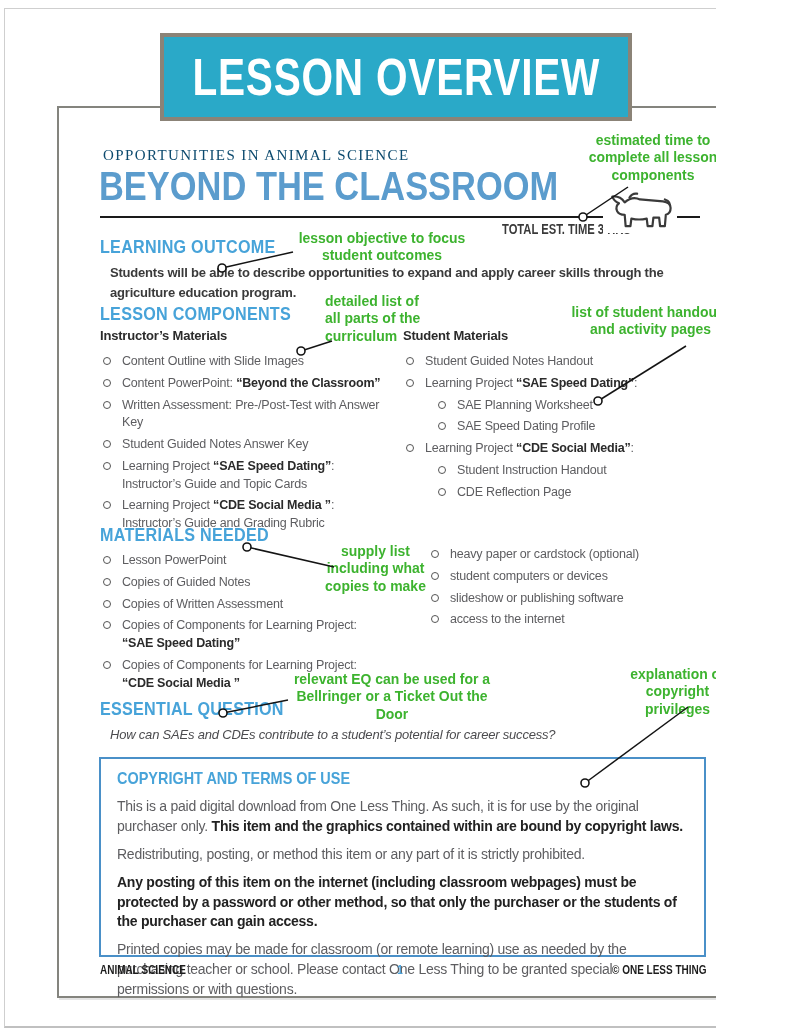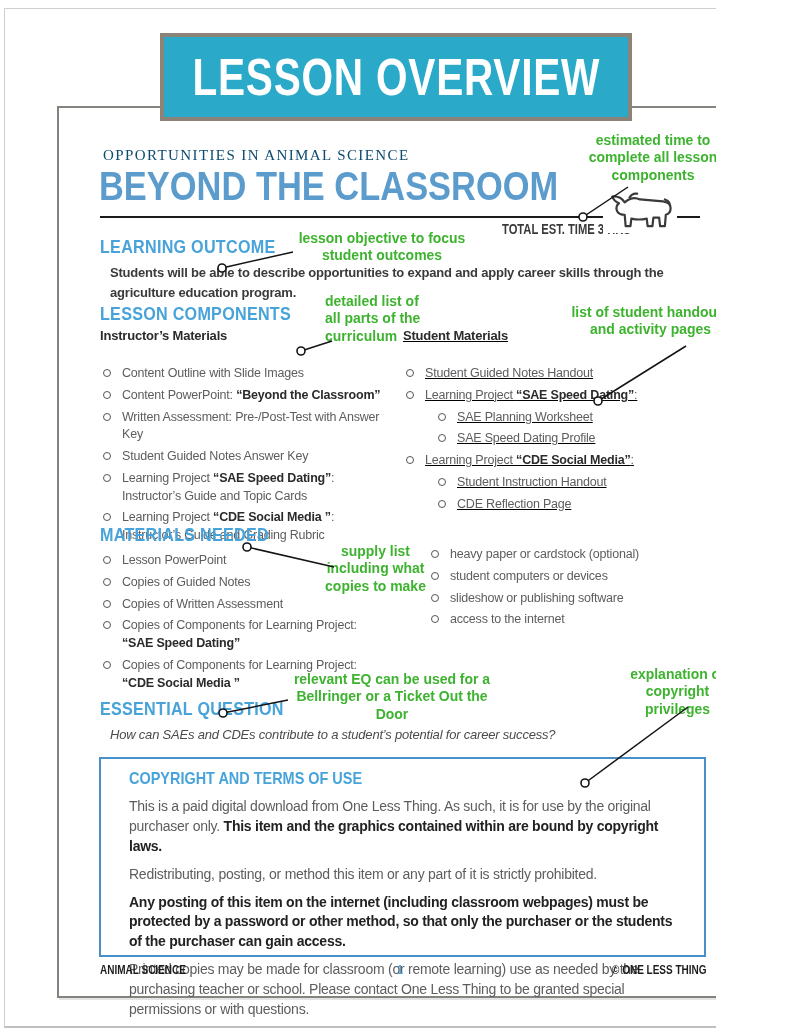--- a/index.html
+++ b/index.html
@@ -38,31 +38,31 @@
   
   .sec-h{position:absolute;color:#47a3d9;font-weight:bold;font-size:19px;white-space:nowrap;
          transform:scaleX(.85);transform-origin:0 0;letter-spacing:.3px;}
 
   .outcome{left:110px;top:263px;width:578px;font-size:13px;font-weight:bold;color:#3a3a3a;
            line-height:1.5;letter-spacing:-.2px;}
   .question{left:110px;top:727px;width:580px;font-size:13px;font-weight:normal;font-style:italic;
            color:#4b4b4e;letter-spacing:-.2px;}
 
   .col{position:absolute;}
-  .col-h{font-weight:bold;color:#2b2b2b;font-size:13px;margin:0 0 22px 0;letter-spacing:-.2px;}
+  .col-h{font-weight:bold;color:#2b2b2b;font-size:13px;margin:0 0 10px 0;letter-spacing:-.2px;}
   .li{position:relative;padding-left:22px;margin-bottom:4px;font-size:12.5px;color:#5d5d60;
       line-height:1.42;letter-spacing:-.2px;}
   .li .marker{position:absolute;left:3px;top:4px;width:6px;height:6px;border:1.6px solid #555;
       border-radius:50%;box-sizing:content-box;}
   .li.sub{margin-left:32px;}
   .b{font-weight:bold;color:#2b2b2b;}
 
   
   .copy-box{position:absolute;left:99px;top:757px;width:607px;height:200px;box-sizing:border-box;
-            border:2px solid #4a90c8;background:#fff;padding:10px 16px 0 28px;}
+            border:2px solid #4a90c8;background:#fff;padding:10px 16px 0 16px;}
   .copy-h{color:#47a3d9;font-weight:bold;font-size:17px;white-space:nowrap;
           transform:scaleX(.85);transform-origin:0 0;margin:0 0 8px 0;}
   .cp{font-size:14px;color:#5d5d60;line-height:1.42;margin:0 0 8px 0;letter-spacing:-.25px;}
   .cp .b{color:#222;}
 
   
   .foot{position:absolute;font-weight:bold;font-size:12.5px;color:#1d1d1d;white-space:nowrap;
         transform:scaleX(.8);}
   .foot-left{left:100px;top:963px;transform-origin:0 0;}
   .foot-page{left:392px;top:963px;width:16px;text-align:center;color:#4aa0d8;transform-origin:50% 0;}
@@ -122,21 +122,21 @@
     <div class="col-h">Instructor’s Materials</div>
     <div>
         <div class="li"><span class="marker"></span><span><span>Content Outline with Slide Images</span></span></div>
         <div class="li"><span class="marker"></span><span><span>Content PowerPoint: </span><span class="b">“Beyond the Classroom”</span></span></div>
         <div class="li"><span class="marker"></span><span><span>Written Assessment: Pre-/Post-Test with Answer Key</span></span></div>
         <div class="li"><span class="marker"></span><span><span>Student Guided Notes Answer Key</span></span></div>
         <div class="li"><span class="marker"></span><span><span>Learning Project </span><span class="b">“SAE Speed Dating”</span><span>:</span><br><span>Instructor’s Guide and Topic Cards</span></span></div>
         <div class="li"><span class="marker"></span><span><span>Learning Project </span><span class="b">“CDE Social Media ”</span><span>:</span><br><span>Instructor’s Guide and Grading Rubric</span></span></div>
       </div>
   </div>
-  <div class="col" style="left:403px;top:328px;width:310px;text-decoration:underline;">
+  <div class="col" style="left:403px;top:328px;width:310px;">
     <div class="col-h">Student Materials</div>
     <div>
         <div class="li"><span class="marker"></span><span><span>Student Guided Notes Handout</span></span></div>
         <div class="li"><span class="marker"></span><span><span>Learning Project </span><span class="b">“SAE Speed Dating”</span><span>:</span></span></div>
         <div class="li sub"><span class="marker"></span><span><span>SAE Planning Worksheet</span></span></div>
         <div class="li sub"><span class="marker"></span><span><span>SAE Speed Dating Profile</span></span></div>
         <div class="li"><span class="marker"></span><span><span>Learning Project </span><span class="b">“CDE Social Media”</span><span>:</span></span></div>
         <div class="li sub"><span class="marker"></span><span><span>Student Instruction Handout</span></span></div>
         <div class="li sub"><span class="marker"></span><span><span>CDE Reflection Page</span></span></div>
       </div>

